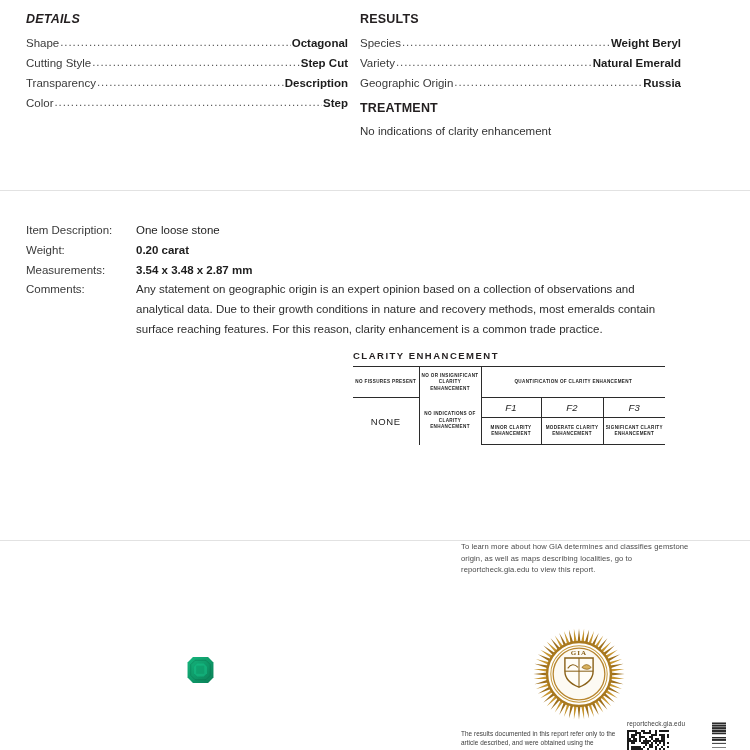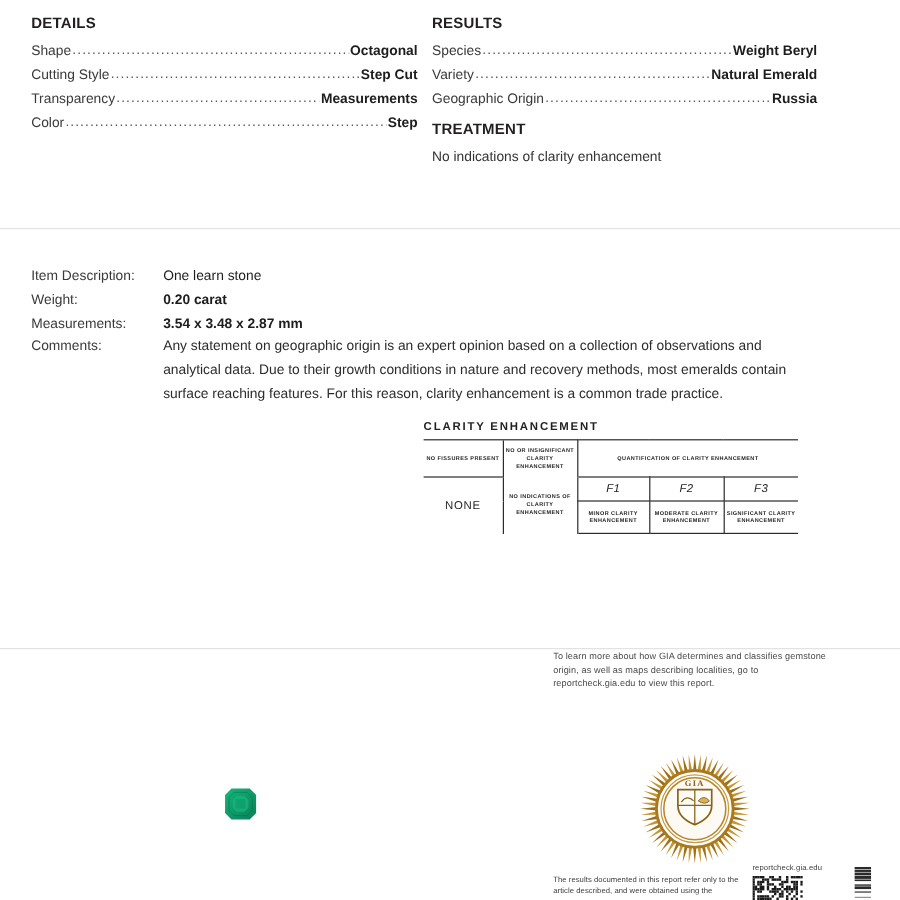--- a/index.html
+++ b/index.html
@@ -169,37 +169,37 @@
     position: absolute;
     left: 187px;
     top: 656px;
     width: 27px;
     height: 28px;
   }
 </style>
 </head>
 <body>
 
-<div class="sect-title abs" style="left:26px; top:12px;">DETAILS</div>
+<div class="sect-title abs" style="left:26px; top:12px;font-style:italic;">DETAILS</div>
 
 <div class="leader-list" id="details-list" style="left:26px; top:33px; width:322px;">
     <div class="leader-row">
       <span class="lbl">Shape</span>
       <span class="dots"></span>
       <span class="val">Octagonal</span>
     </div>
     <div class="leader-row">
       <span class="lbl">Cutting Style</span>
       <span class="dots"></span>
       <span class="val">Step Cut</span>
     </div>
     <div class="leader-row">
       <span class="lbl">Transparency</span>
       <span class="dots"></span>
-      <span class="val">Measurements</span>
+      <span class="val">Description</span>
     </div>
     <div class="leader-row">
       <span class="lbl">Color</span>
       <span class="dots"></span>
       <span class="val">Step</span>
     </div>
   </div>
 
 <div class="sect-title abs" style="left:360px; top:12px;">RESULTS</div>
 
@@ -222,21 +222,21 @@
   </div>
 
 <div class="sect-title abs" style="left:360px; top:101px;">TREATMENT</div>
 <div class="plain-line abs" style="left:360px; top:121px;">No indications of clarity enhancement</div>
 
 <div class="divider" style="top:190px;"></div>
 
 <div class="desc-block" id="item-rows" style="left:26px; top:220px; width:660px;">
     <div class="desc-row">
       <div class="d-lbl">Item Description:</div>
-      <div class="d-val">One learn stone</div>
+      <div class="d-val">One loose stone</div>
     </div>
     <div class="desc-row">
       <div class="d-lbl">Weight:</div>
       <div class="d-val bold">0.20 carat</div>
     </div>
     <div class="desc-row">
       <div class="d-lbl">Measurements:</div>
       <div class="d-val bold">3.54 x 3.48 x 2.87 mm</div>
     </div>
   </div>

